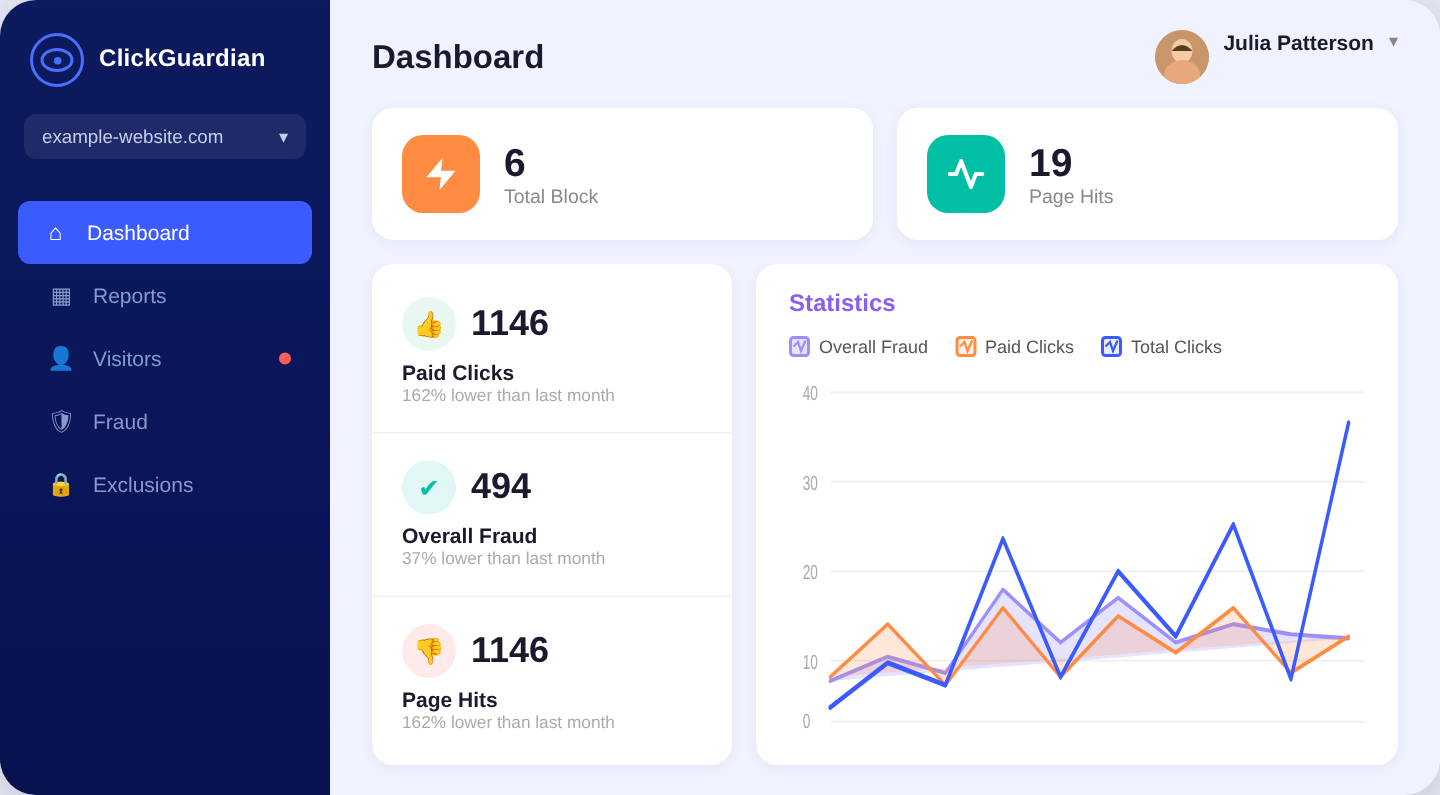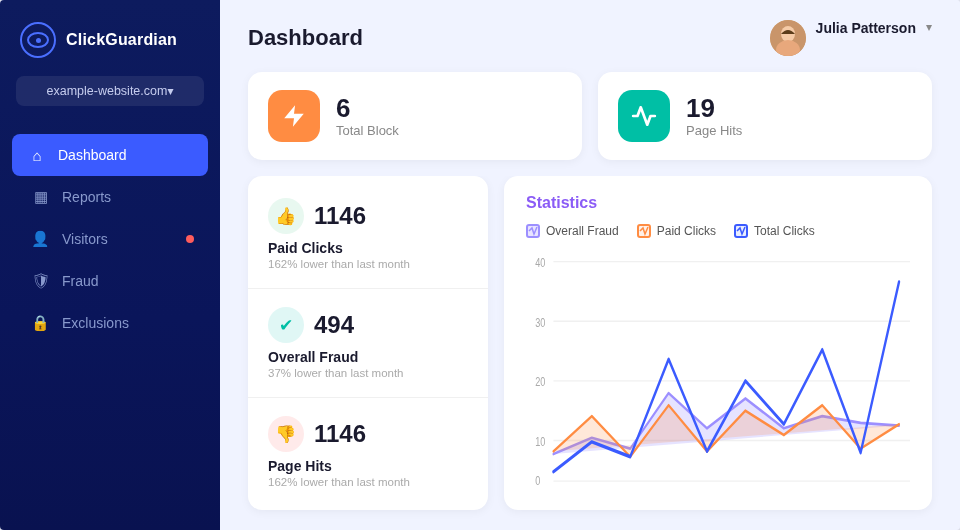--- a/index.html
+++ b/index.html
@@ -8,21 +8,21 @@
       background: #e8eaf6;
       display: flex;
       justify-content: center;
       align-items: center;
       min-height: 100vh;
     }
     .app-wrapper {
       width: 960px;
       height: 530px;
       display: flex;
-      border-radius: 4px;
+      border-radius: 24px;
       overflow: hidden;
       box-shadow: 0 8px 40px rgba(0,0,0,0.18);
     }
 
     
     .sidebar {
       width: 220px;
       background: linear-gradient(180deg, #0d1b5e 0%, #0a155a 60%, #091250 100%);
       display: flex;
       flex-direction: column;
@@ -67,21 +67,21 @@
       font-weight: 700;
       letter-spacing: 0.2px;
     }
     .website-selector {
       margin: 0 16px 20px;
       background: rgba(255,255,255,0.08);
       border-radius: 8px;
       padding: 8px 12px;
       display: flex;
       align-items: center;
-      justify-content: center;
+      justify-content: space-between;
       cursor: pointer;
     }
     .website-selector-text {
       color: #c5ccee;
       font-size: 12.5px;
     }
     .chevron-down {
       color: #c5ccee;
       font-size: 12px;
     }

